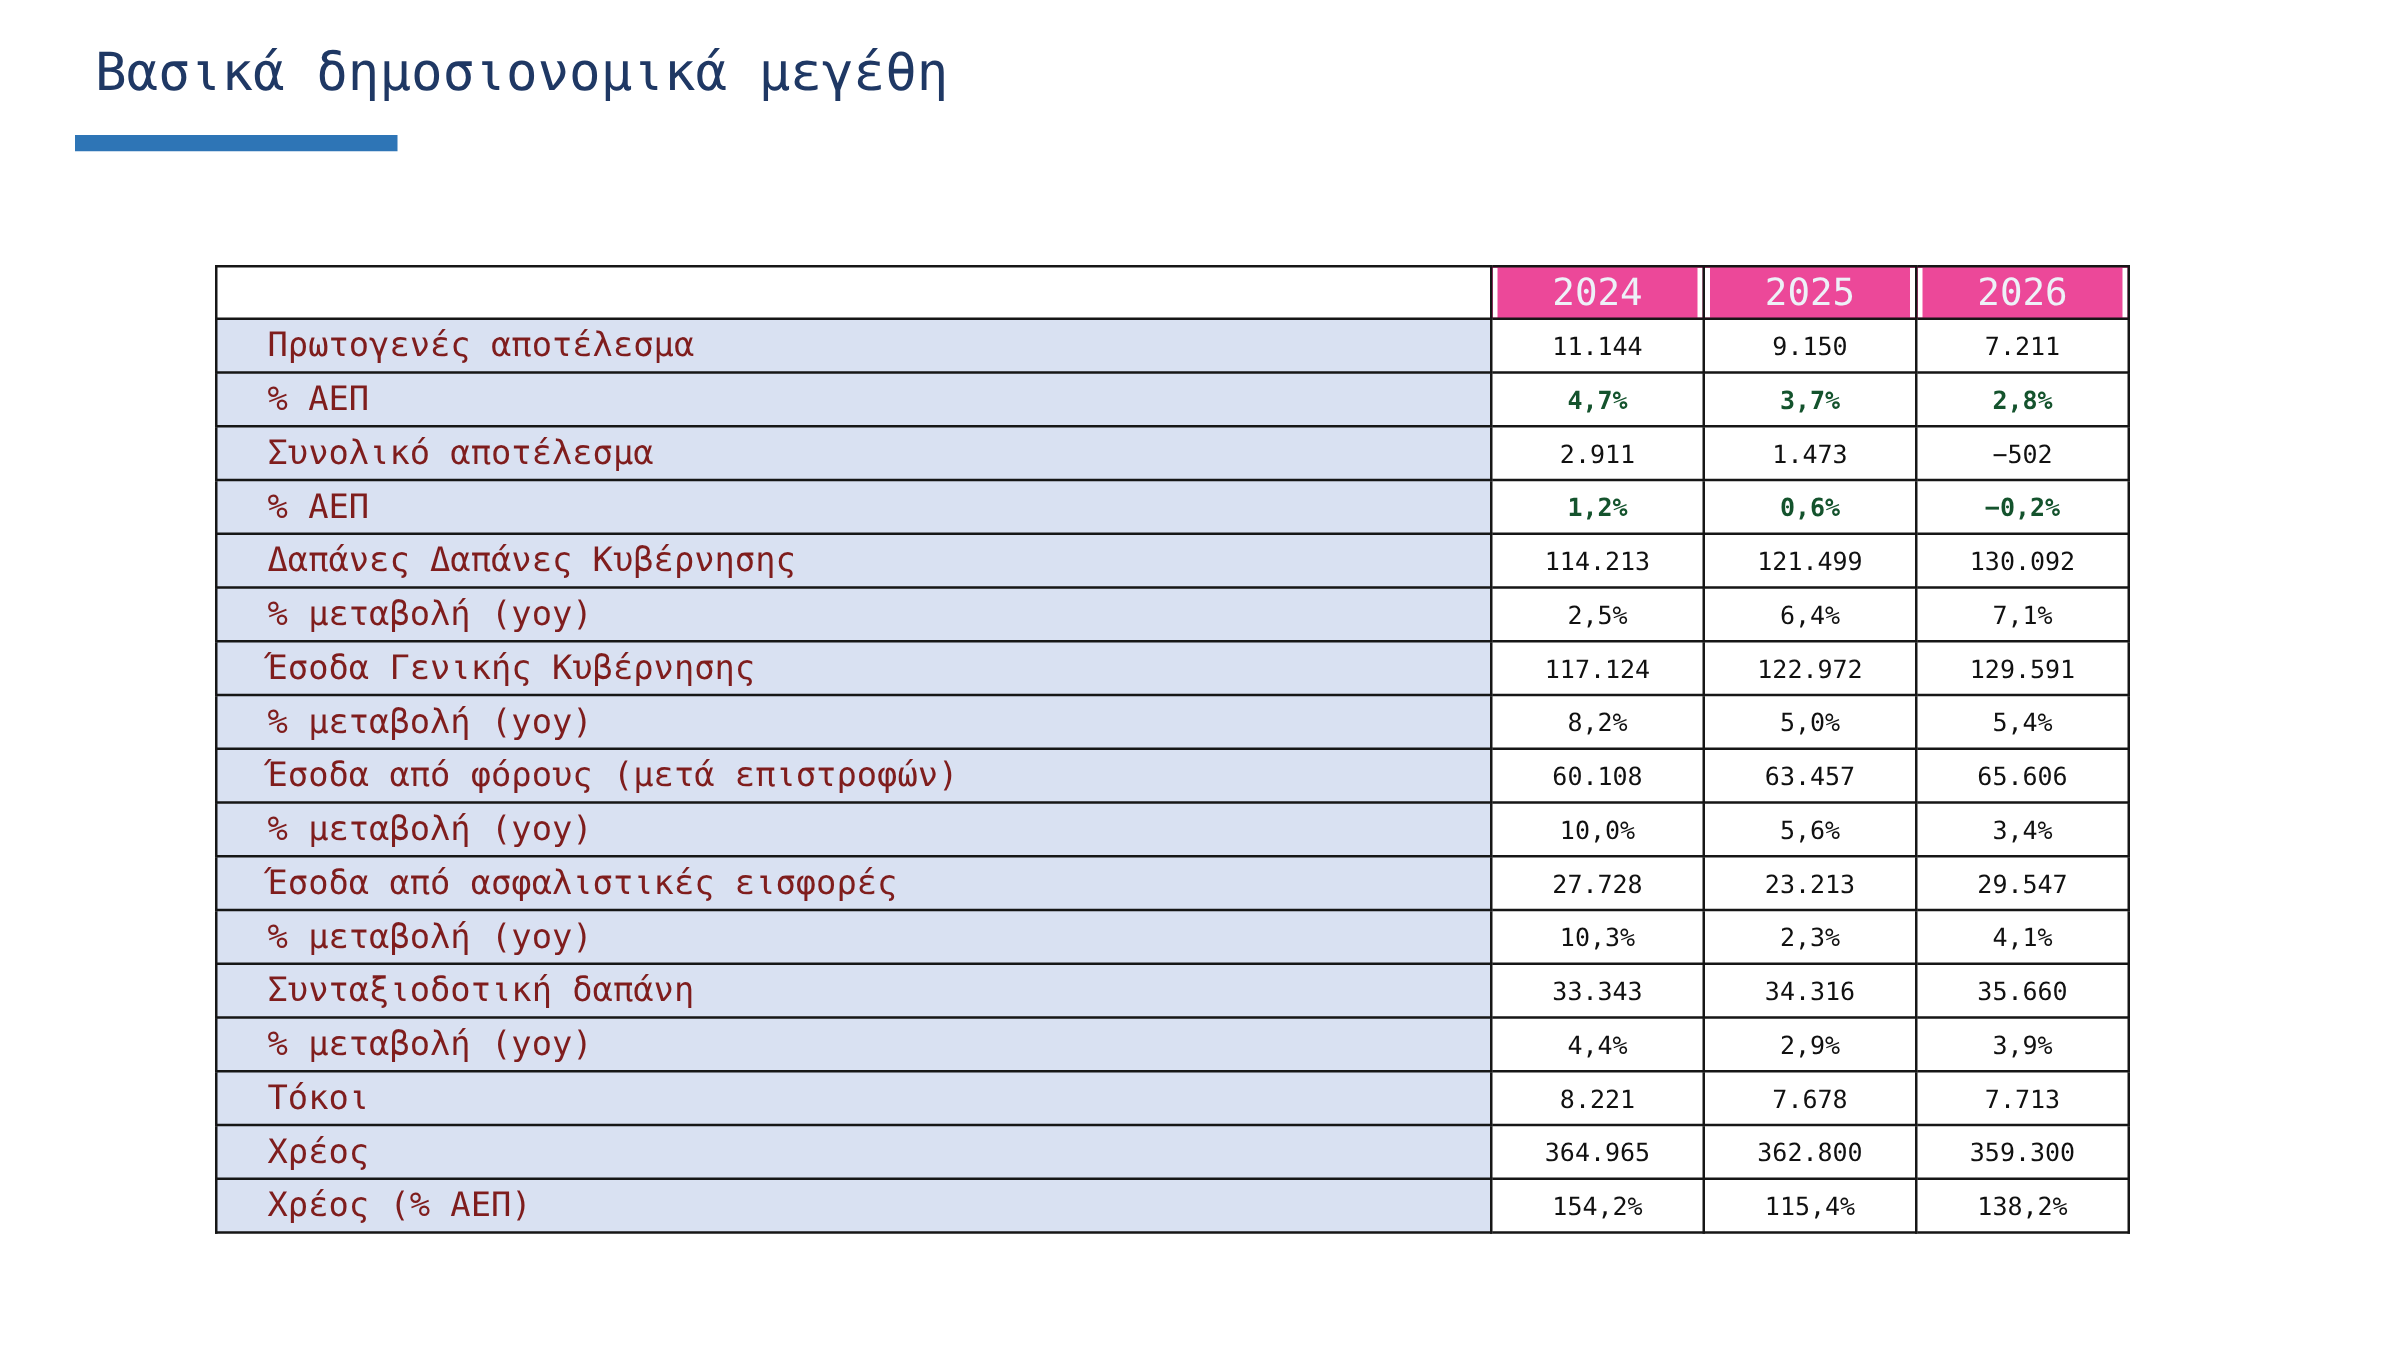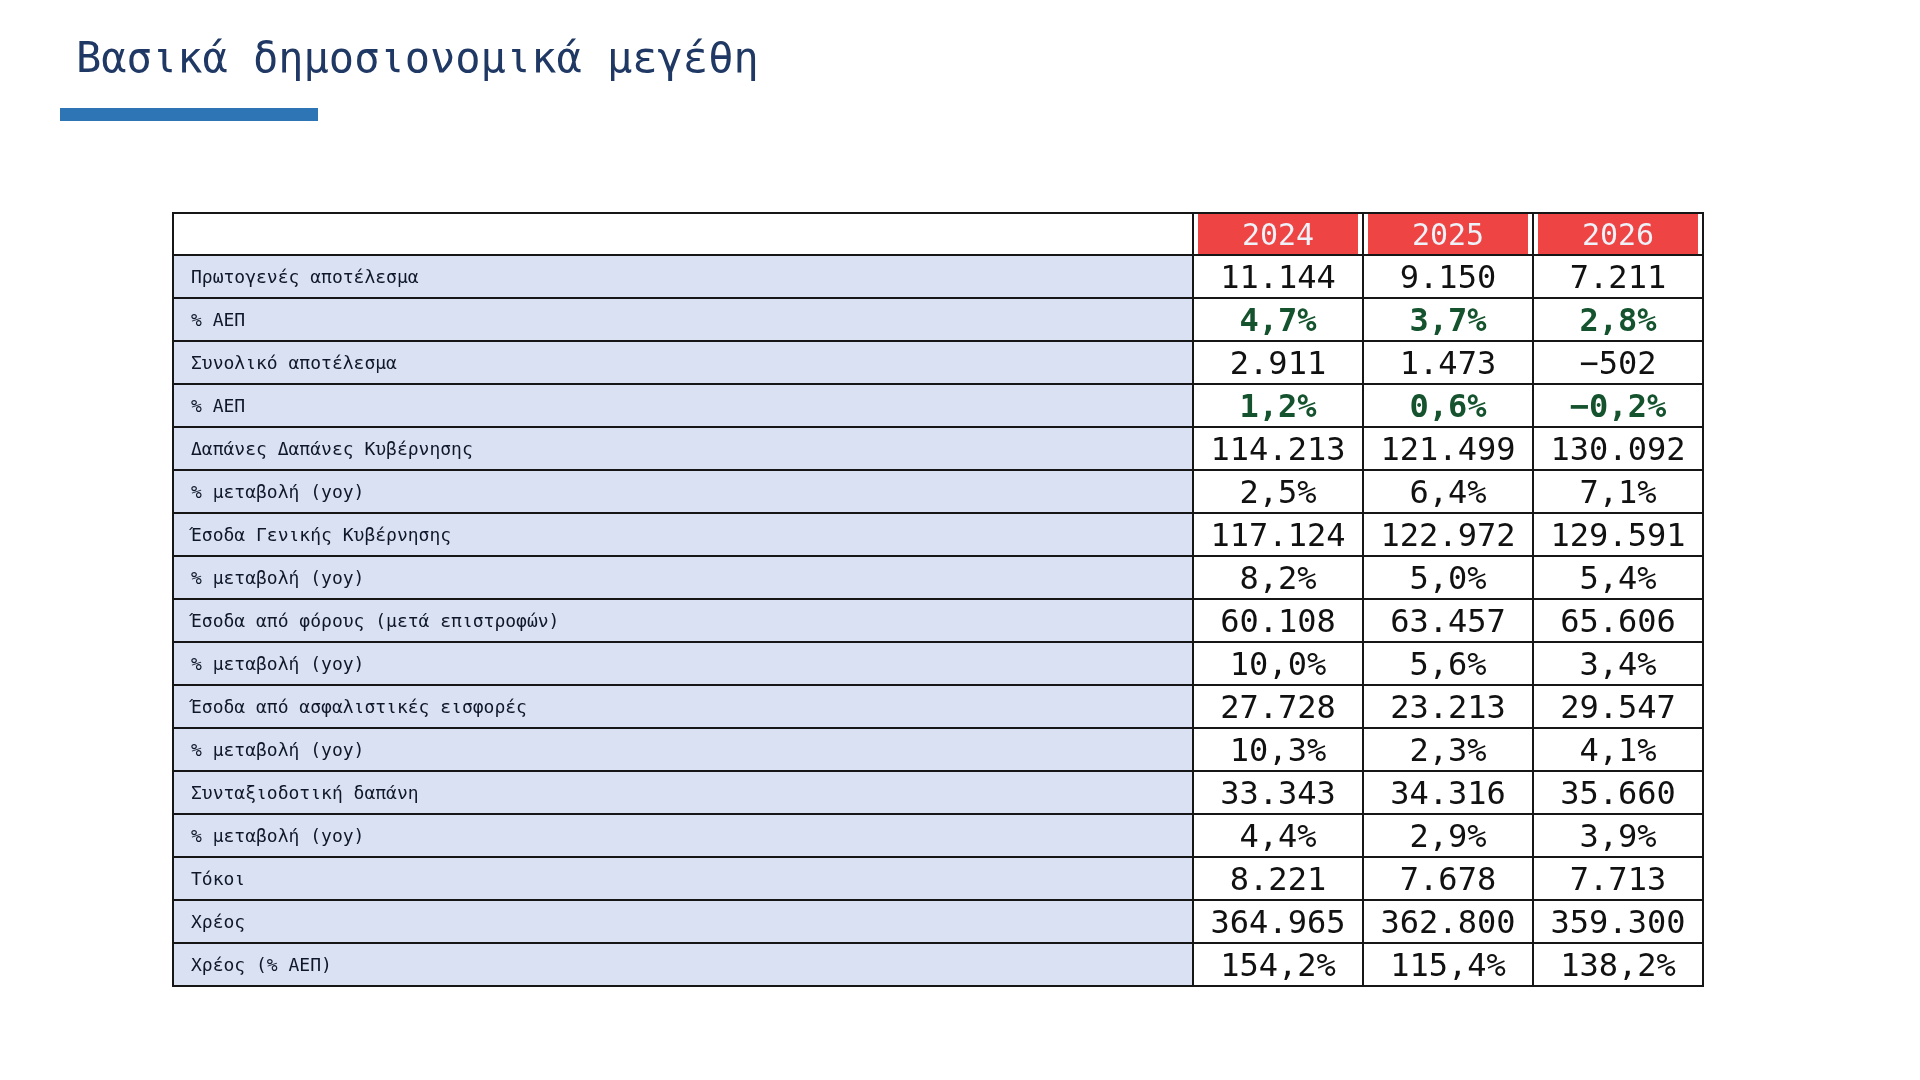--- a/index.html
+++ b/index.html
@@ -35,39 +35,39 @@
   .fiscal-table th, .fiscal-table td {
     border:2px solid #161616;
     box-sizing:border-box;
     padding:0;
     vertical-align:middle;
   }
   .fiscal-table thead tr { height:42px; }
   .fiscal-table tbody tr { height:43px; }
   th.corner-cell { background:#ffffff; }
   th.year-cell {
-    background:#ef4444;
+    background:#ec4899;
     color:#EDF1F8;
     font-weight:normal;
     font-size:30px;
     text-align:center;
     box-shadow: inset 4px 0 0 #ffffff, inset -4px 0 0 #ffffff;
   }
   td.label-cell {
     background:#D9E1F2;
-    color:#0f172a;
-    font-size:18px;
+    color:#7f1d1d;
+    font-size:27px;
     text-align:left;
-    padding-left:17px;
+    padding-left:40px;
     white-space:pre;
   }
   td.value-cell {
     background:#ffffff;
     color:#111111;
-    font-size:32px;
+    font-size:20px;
     text-align:center;
     white-space:pre;
   }
   td.value-cell.bold { font-weight:bold; color:#14532d; }
 </style>
 </head>
 <body>
 
 <div class="slide-title">Βασικά δημοσιονομικά μεγέθη</div>
 <div class="title-underline"></div>

